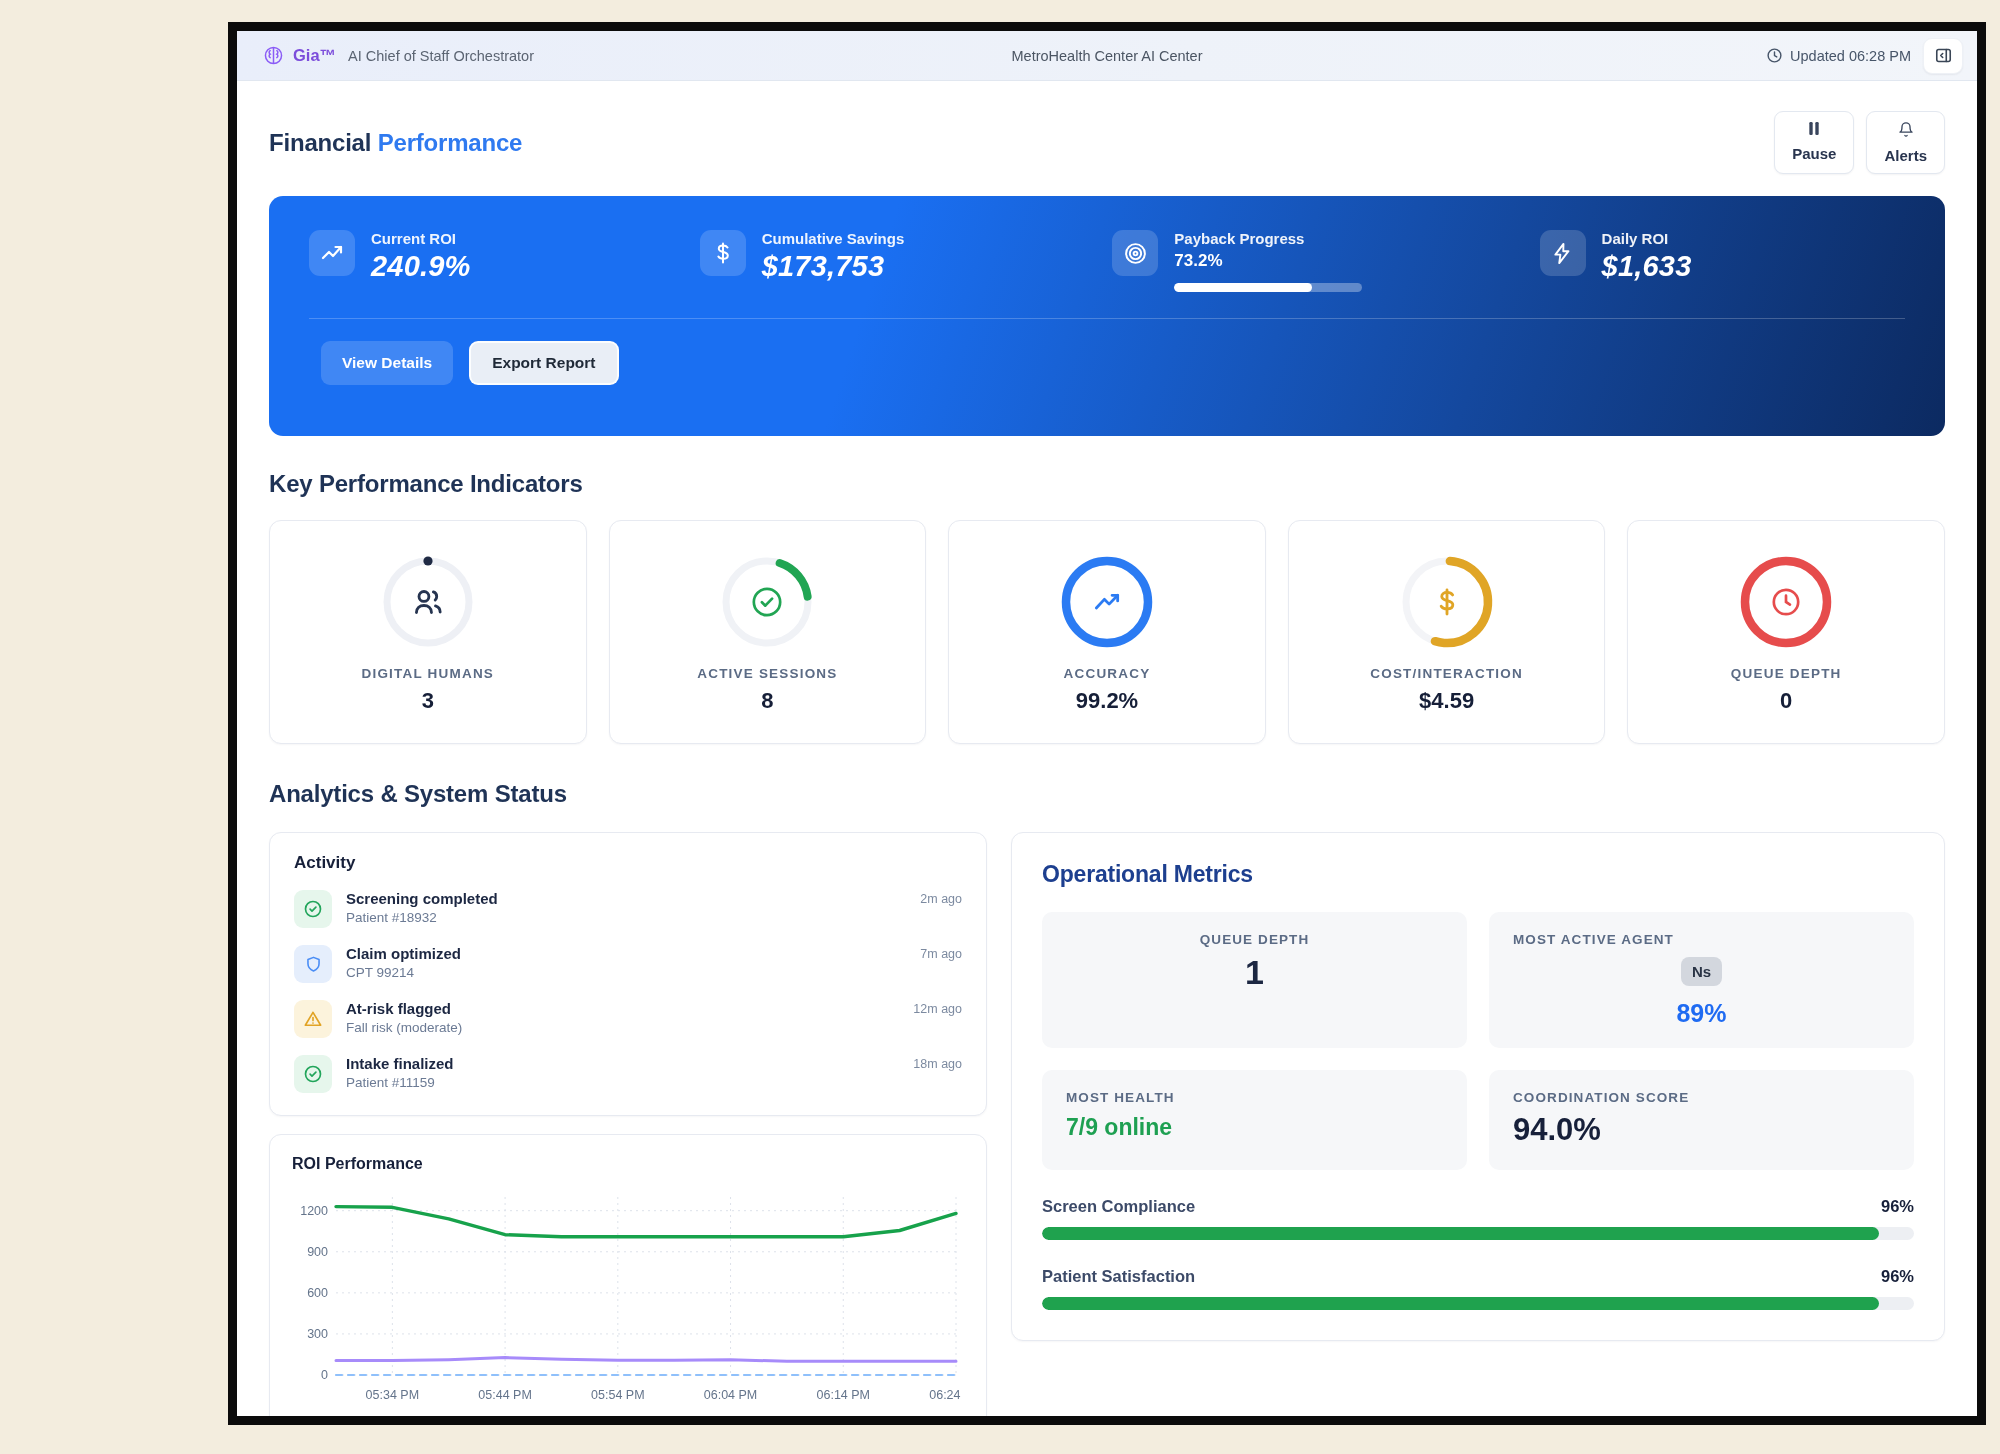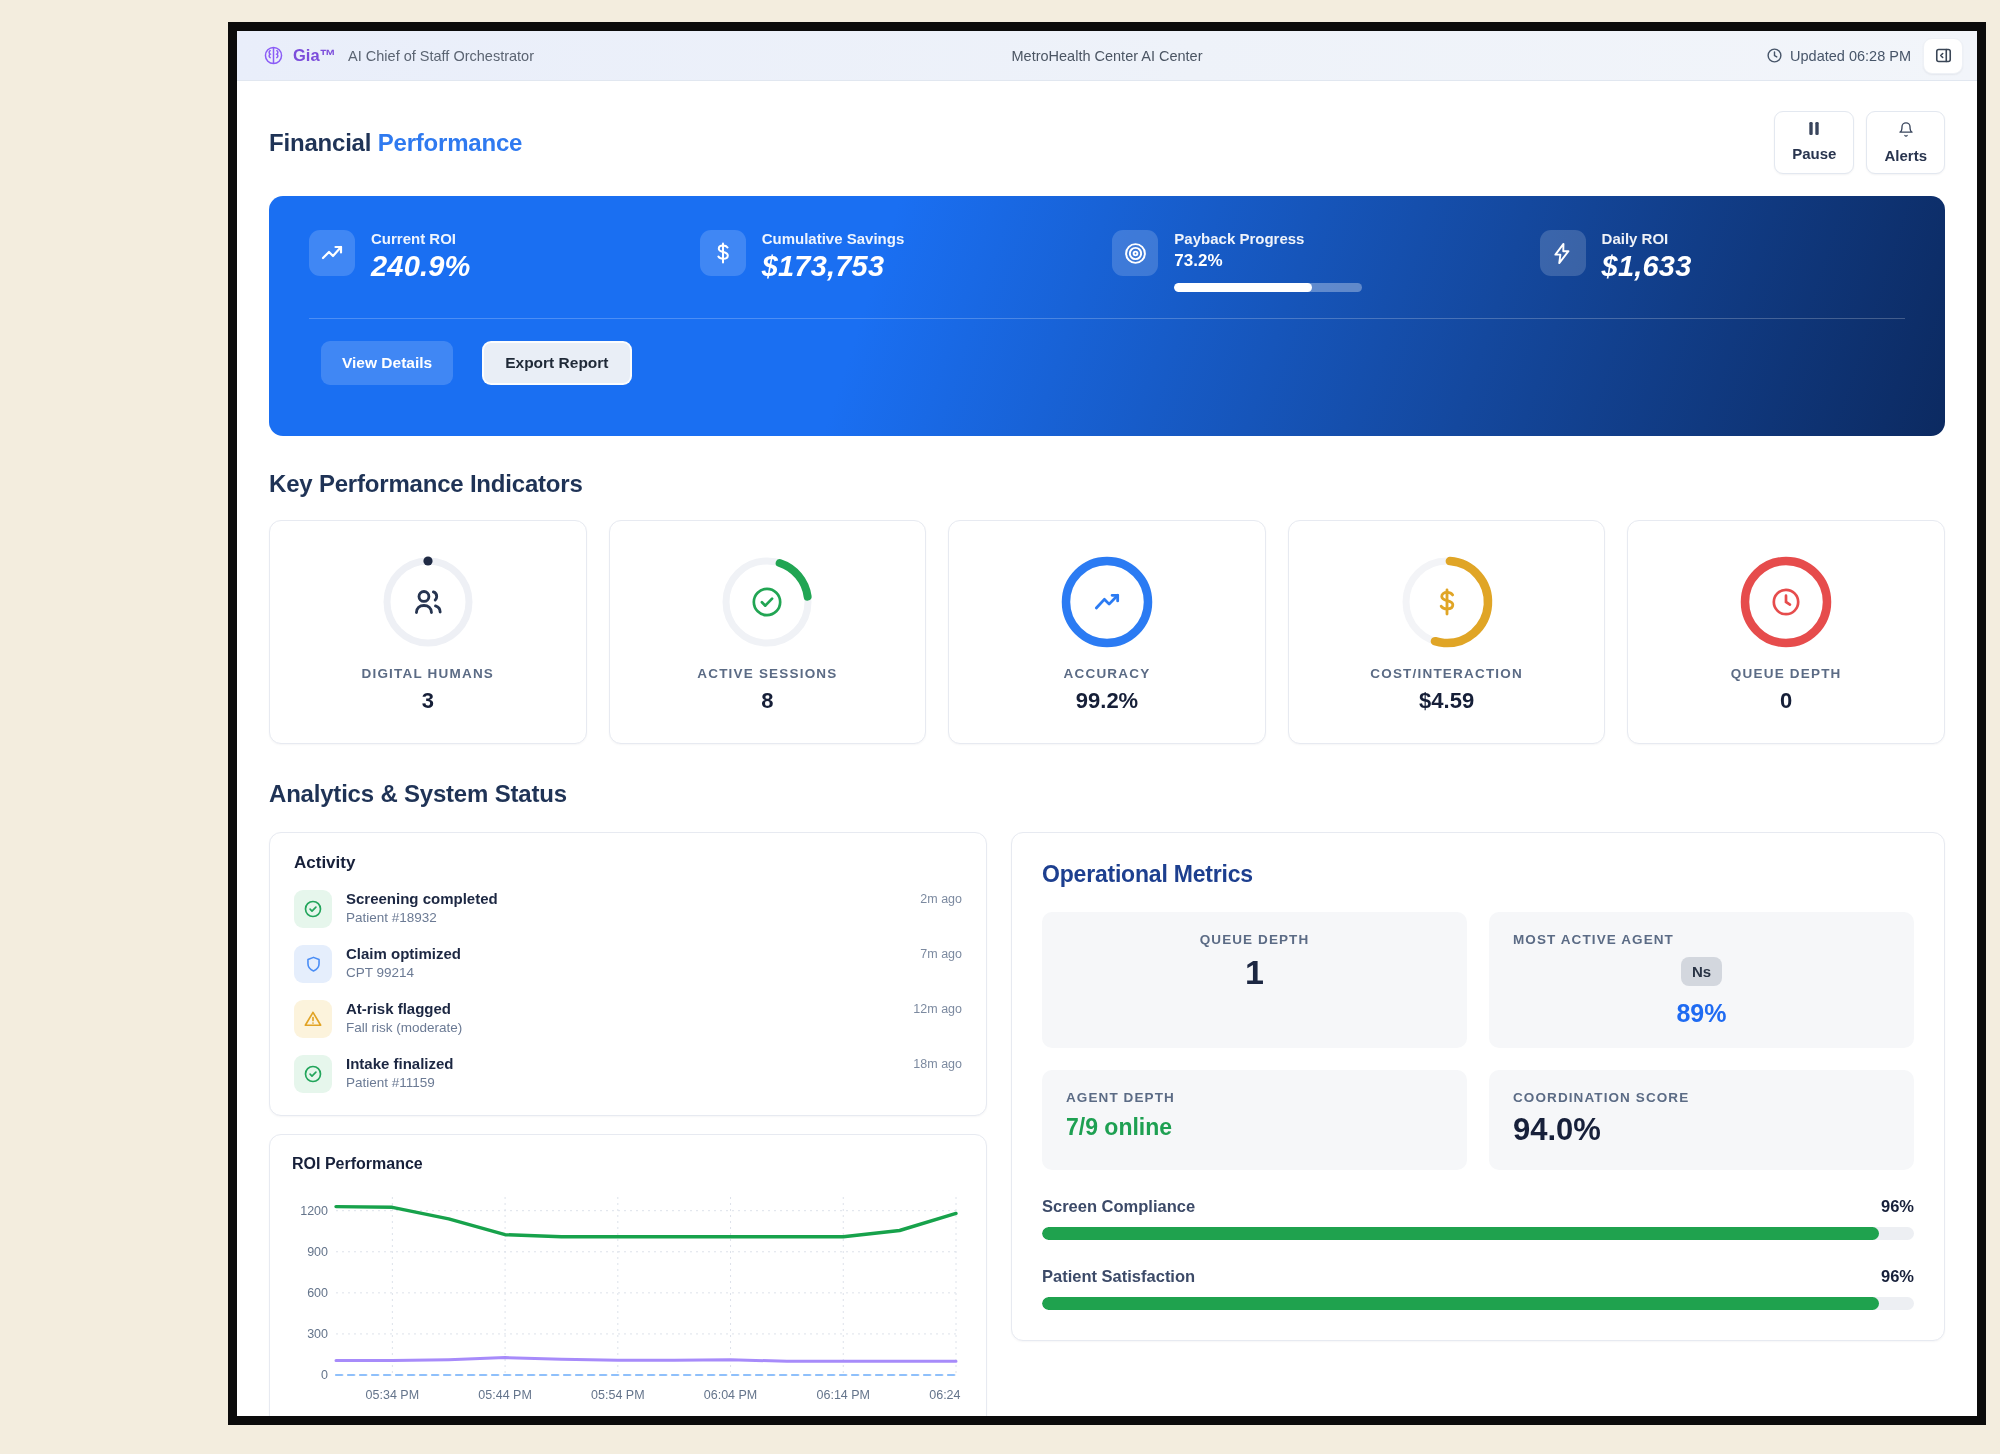--- a/index.html
+++ b/index.html
@@ -60,21 +60,21 @@
   .bm-icon {
     width:46px; height:46px; border-radius:11px; flex:0 0 auto;
     background:rgba(255,255,255,.17); display:flex; align-items:center; justify-content:center;
   }
   .bm-label { font-size:15px; font-weight:600; color:rgba(255,255,255,.93); }
   .bm-value { font-size:29px; font-weight:800; margin-top:3px; letter-spacing:.2px;font-style:italic; }
   .bm-value-sm { font-size:17px; font-weight:800; margin-top:4px; }
   .bm-bar { width:188px; height:9px; border-radius:5px; background:rgba(255,255,255,.32); margin-top:12px; overflow:hidden; }
   .bm-bar-fill { height:100%; background:#ffffff; border-radius:5px; }
   .banner-divider { border-top:1px solid rgba(255,255,255,.22); margin-top:26px; }
-  .banner-actions { display:flex; gap:29px; margin-top:22px;padding-left:12px; }
+  .banner-actions { display:flex; gap:16px; margin-top:22px;padding-left:12px; }
   .btn-ghost {
     background:rgba(255,255,255,.17); color:#fff; font-weight:700; font-size:15.5px;
     padding:11px 21px; border-radius:9px; border:none; cursor:pointer;
   }
   .btn-solid {
     background:#e9eef6; color:#1f2937; font-weight:700; font-size:15.5px;
     padding:11px 21px; border-radius:9px; border:2px solid rgba(255,255,255,.85); cursor:pointer;
   }
   
   .kpi-grid { display:grid; grid-template-columns:repeat(5,1fr); gap:22px; margin-top:22px; }
@@ -460,21 +460,21 @@
             <div class="om-big">1</div>
           </div>
           <div class="om-sub">
             <div class="om-label">MOST ACTIVE AGENT</div>
             <div class="om-badge-row">
               <span class="om-badge">Ns</span>
               <span class="om-blue">89%</span>
             </div>
           </div>
           <div class="om-sub">
-            <div class="om-label">AGENT DEPTH</div>
+            <div class="om-label">MOST HEALTH</div>
             <div class="om-green">7/9 online</div>
           </div>
           <div class="om-sub">
             <div class="om-label">COORDINATION SCORE</div>
             <div class="om-score">94.0%</div>
           </div>
         </div>
 
         <div class="prog-block">
           <div class="prog-head">

